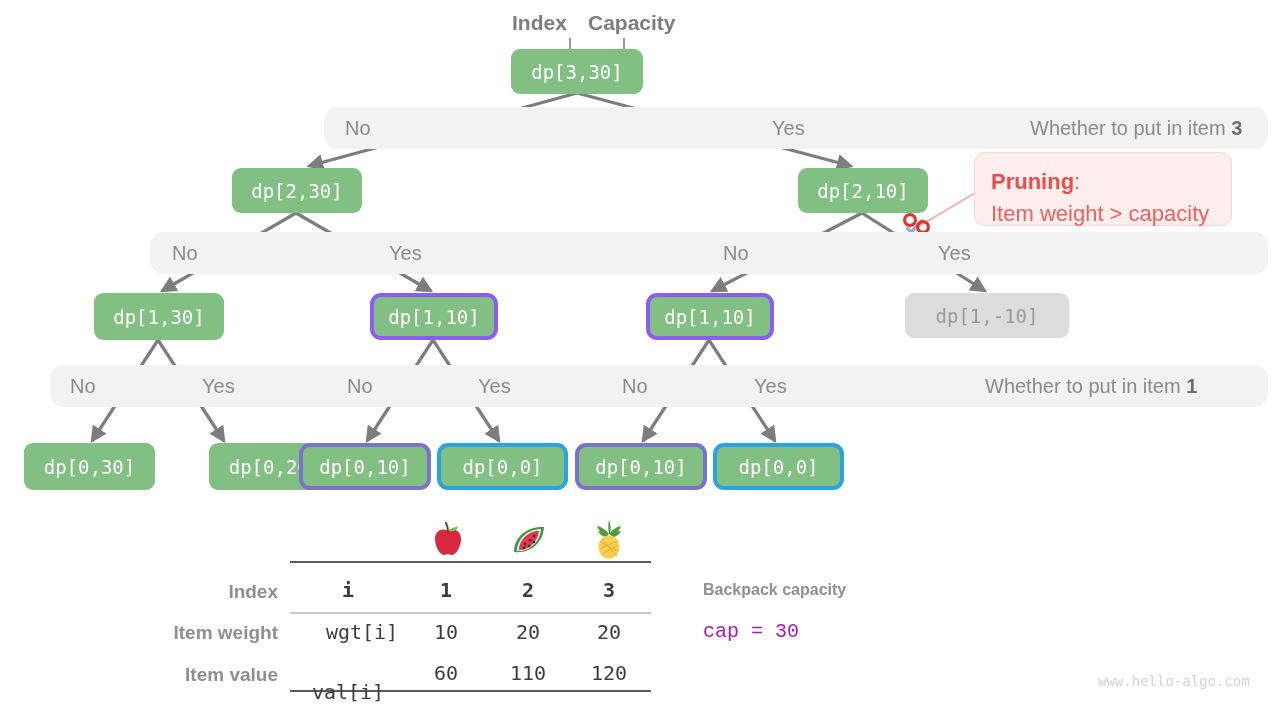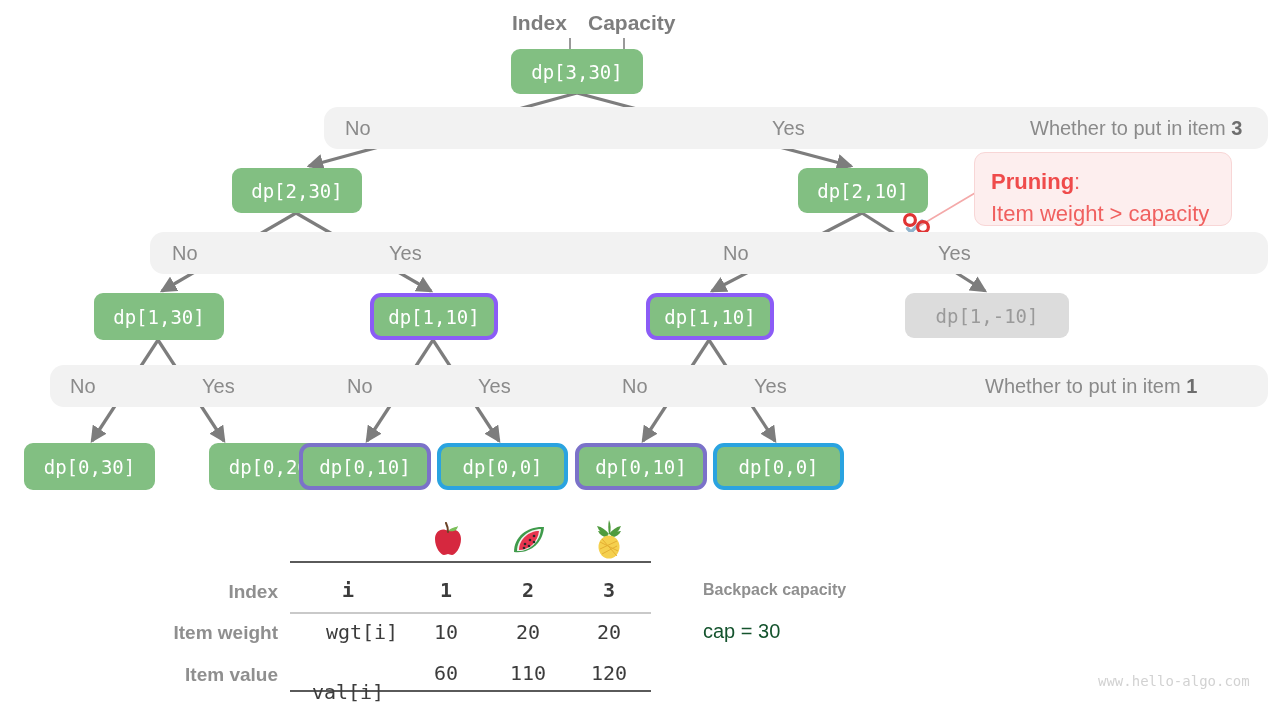--- a/index.html
+++ b/index.html
@@ -143,23 +143,23 @@
 
   .cap-title {
     position: absolute;
     font-size: 16px;
     font-weight: bold;
     color: #8f8f8f;
     white-space: nowrap;
   }
   .cap-value {
     position: absolute;
-    font-family: Liberation Sans, sans-serif;
+    font-family: Liberation Mono, monospace;
     font-size: 20px;
-    color: #14532d;
+    color: #a21caf;
     white-space: nowrap;
   }
   .watermark {
     position: absolute;
     font-family: "DejaVu Sans Mono", monospace;
     font-size: 14px;
     color: #d2d2d2;
     white-space: nowrap;
   }
   .fruit { position: absolute; }

